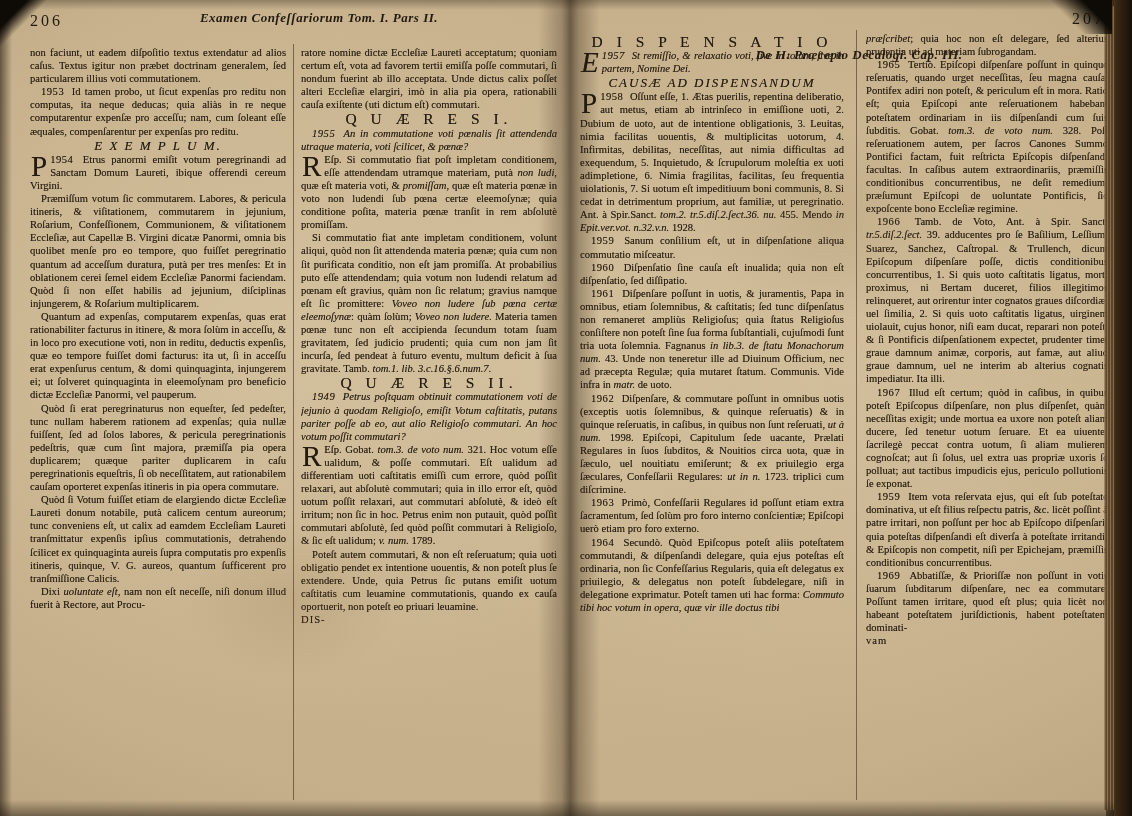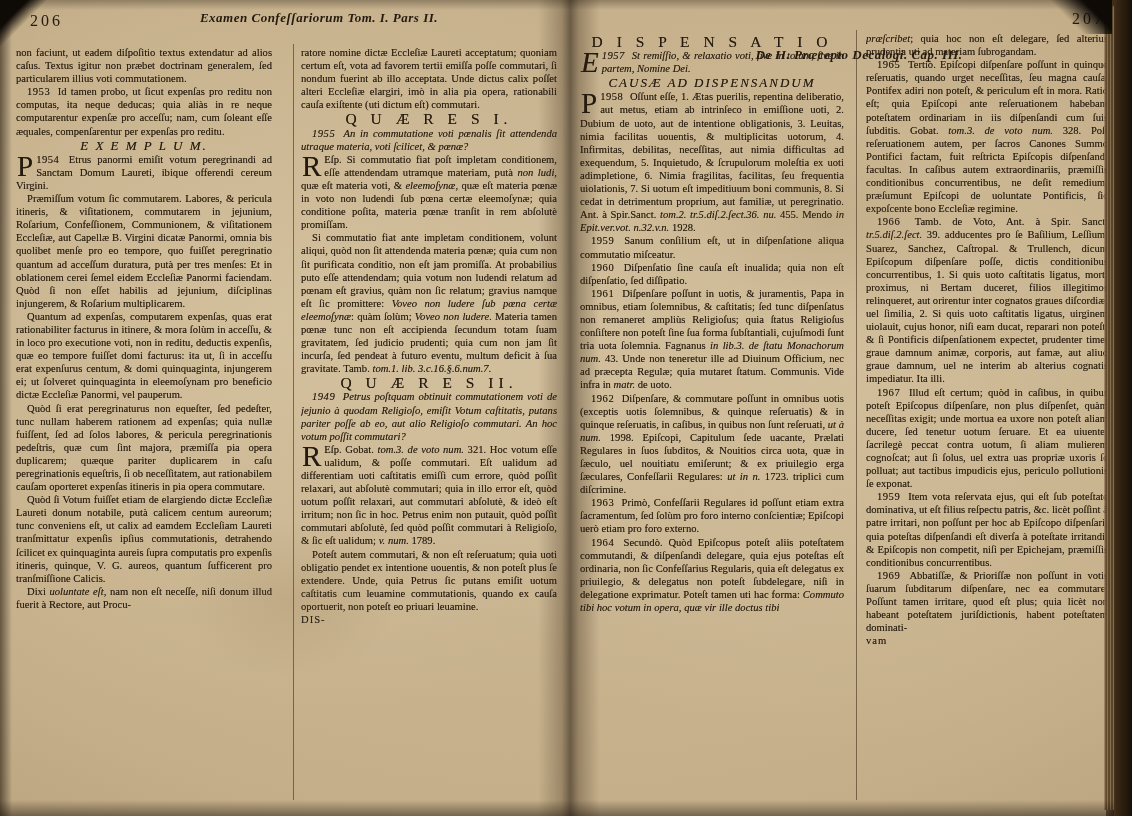--- a/index.html
+++ b/index.html
@@ -46,37 +46,37 @@
 </style>
 </head>
 <body>
 
 <div class="spread">
   <div class="paper"></div>
 
   <div>
     <span class="hdr-num" style="left:30px;top:12px;">206</span>
     <div class="hdr-title" style="left:60px;top:10px;width:470px;">Examen Confeſſariorum Tom. I. Pars II.</div>
-    <div class="col" id="col-L0" style="left:16px;top:46px;width:256px;height:762px;">
+    <div class="col" id="col-L0" style="left:30px;top:46px;width:256px;height:762px;">
         <div class="para ni">non faciunt, ut eadem diſpoſitio textus extendatur ad alios caſus. Textus igitur non præbet doctrinam generalem, ſed particularem illius voti commutationem.</div>
         <div class="para"><span class="pnum">1953 </span>Id tamen probo, ut ſicut expenſas pro reditu non computas, ita neque deducas; quia aliàs in re neque computarentur expenſæ pro acceſſu; nam, cum ſoleant eſſe æquales, compenſarentur per expenſas pro reditu.</div>
         <div class="heading h-md">E X E M P L U M.</div>
         <div class="para ni"><span class="pnum">1954 </span><span class="dropcap">P</span>Etrus panormi emiſit votum peregrinandi ad Sanctam Domum Laureti, ibique offerendi cereum Virgini.</div>
         <div class="para">Præmiſſum votum ſic commutarem. Labores, &amp; pericula itineris, &amp; viſitationem, commutarem in jejunium, Roſarium, Confeſſionem, Communionem, &amp; viſitationem Eccleſiæ, aut Capellæ B. Virgini dicatæ Panormi, omnia bis quolibet menſe pro eo tempore, quo fuiſſet peregrinatio quantum ad acceſſum duratura, putà per tres menſes: Et in oblationem cerei ſemel eidem Eccleſiæ Panormi faciendam. Quòd ſi non eſſet habilis ad jejunium, diſciplinas injungerem, &amp; Roſarium multiplicarem.</div>
         <div class="para">Quantum ad expenſas, computarem expenſas, quas erat rationabiliter facturus in itinere, &amp; mora ſolùm in acceſſu, &amp; in loco pro executione voti, non in reditu, deductis expenſis, quæ eo tempore fuiſſet domi facturus: ita ut, ſi in acceſſu erat expenſurus centum, &amp; domi quinquaginta, injungerem ei; ut ſolveret quinquaginta in eleemoſynam pro beneficio dictæ Eccleſiæ Panormi, vel pauperum.</div>
         <div class="para">Quòd ſi erat peregrinaturus non equeſter, ſed pedeſter, tunc nullam haberem rationem ad expenſas; quia nullæ fuiſſent, ſed ad ſolos labores, &amp; pericula peregrinationis pedeſtris, quæ cum ſint majora, præmiſſa pia opera duplicarem; quæque pariter duplicarem in caſu peregrinationis equeſtris, ſi ob neceſſitatem, aut rationabilem cauſam oporteret expenſas itineris in pia opera commutare.</div>
         <div class="para">Quòd ſi Votum fuiſſet etiam de elargiendo dictæ Eccleſiæ Laureti donum notabile, putà calicem centum aureorum; tunc conveniens eſt, ut calix ad eamdem Eccleſiam Laureti tranſmittatur expenſis ipſius commutationis, detrahendo ſcilicet ex quinquaginta aureis ſupra computatis pro expenſis itineris, quinque, V. G. aureos, quantum ſufficerent pro tranſmiſſione Calicis.</div>
         <div class="para">Dixi <span class="em">uoluntate eſt</span>, nam non eſt neceſſe, niſi donum illud fuerit à Rectore, aut Procu-</div>
       </div>
     <div class="colrule" style="left:293px;top:44px;height:756px;"></div>
     <div class="col" id="col-L1" style="left:301px;top:46px;width:256px;height:762px;">
         <div class="para ni">ratore nomine dictæ Eccleſiæ Laureti acceptatum; quoniam certum eſt, vota ad favorem tertii emiſſa poſſe commutari, ſi nondum fuerint ab illo acceptata. Unde dictus calix poſſet alteri Eccleſiæ elargiri, imò in alia pia opera, rationabili cauſa exiſtente (uti dictum eſt) commutari.</div>
         <div class="heading h-lg">Q U Æ R E S  I.</div>
         <div class="para italic"><span class="pnum">1955 </span>An in commutatione voti pœnalis ſit attendenda utraque materia, voti ſcilicet, &amp; pœnæ?</div>
-        <div class="para ni"><span class="dropcap">R</span>Eſp. Si commutatio fiat poſt impletam conditionem, eſſe attendendam utramque materiam, putà <span class="em">non ludi</span>, quæ eſt materia voti, &amp; <span class="em">eleemoſynæ</span>, quæ eſt materia pœnæ in voto non ludendi ſub pœna certæ eleemoſynæ; quia conditione poſita, materia pœnæ tranſit in rem abſolutè promiſſam.</div>
+        <div class="para ni"><span class="dropcap">R</span>Eſp. Si commutatio fiat poſt impletam conditionem, eſſe attendendam utramque materiam, putà <span class="em">non ludi</span>, quæ eſt materia voti, &amp; <span class="em">promiſſam</span>, quæ eſt materia pœnæ in voto non ludendi ſub pœna certæ eleemoſynæ; quia conditione poſita, materia pœnæ tranſit in rem abſolutè promiſſam.</div>
         <div class="para">Si commutatio fiat ante impletam conditionem, volunt aliqui, quòd non ſit attendenda materia pœnæ; quia cum non ſit purificata conditio, non eſt jam promiſſa. At probabilius puto eſſe attendendam; quia votum non ludendi relatum ad pœnam eſt gravius, quàm non ſic relatum; gravius namque eſt ſic promittere: <span class="em">Voveo non ludere ſub pœna certæ eleemoſynæ</span>: quàm ſolùm; <span class="em">Voveo non ludere</span>. Materia tamen pœnæ tunc non eſt accipienda ſecundum totam ſuam gravitatem, ſed judicio prudenti; quia cum non jam ſit incurſa, ſed pendeat à futuro eventu, multum deficit à ſua gravitate. Tamb. <span class="em">tom.1. lib. 3.c.16.§.6.num.7.</span></div>
         <div class="heading h-lg">Q U Æ R E S  II.</div>
         <div class="para italic"><span class="pnum">1949 </span>Petrus poſtquam obtinuit commutationem voti de jejunio à quodam Religioſo, emiſit Votum caſtitatis, putans pariter poſſe ab eo, aut alio Religioſo commutari. An hoc votum poſſit commutari?</div>
         <div class="para ni"><span class="dropcap">R</span>Eſp. Gobat. <span class="em">tom.3. de voto num.</span> 321. Hoc votum eſſe ualidum, &amp; poſſe commutari. Eſt ualidum ad differentiam uoti caſtitatis emiſſi cum errore, quòd poſſit relaxari, aut abſolutè commutari; quia in illo error eſt, quòd uotum poſſit relaxari, aut commutari abſolutè, &amp; ideò eſt irritum; non ſic in hoc. Petrus enim non putauit, quòd poſſit commutari abſolutè, ſed quòd poſſit commutari à Religioſo, &amp; ſic eſt ualidum; <span class="em">v. num.</span> 1789.</div>
         <div class="para">Poteſt autem commutari, &amp; non eſt reſeruatum; quia uoti obligatio pendet ex intentione uouentis, &amp; non poteſt plus ſe extendere. Unde, quia Petrus ſic putans emiſit uotum caſtitatis cum leuamine commutationis, quando ex cauſa oportuerit, non poteſt eo priuari leuamine.</div>
         <div class="catchword">DIS-</div>
       </div>
   </div>
 
   <div>

